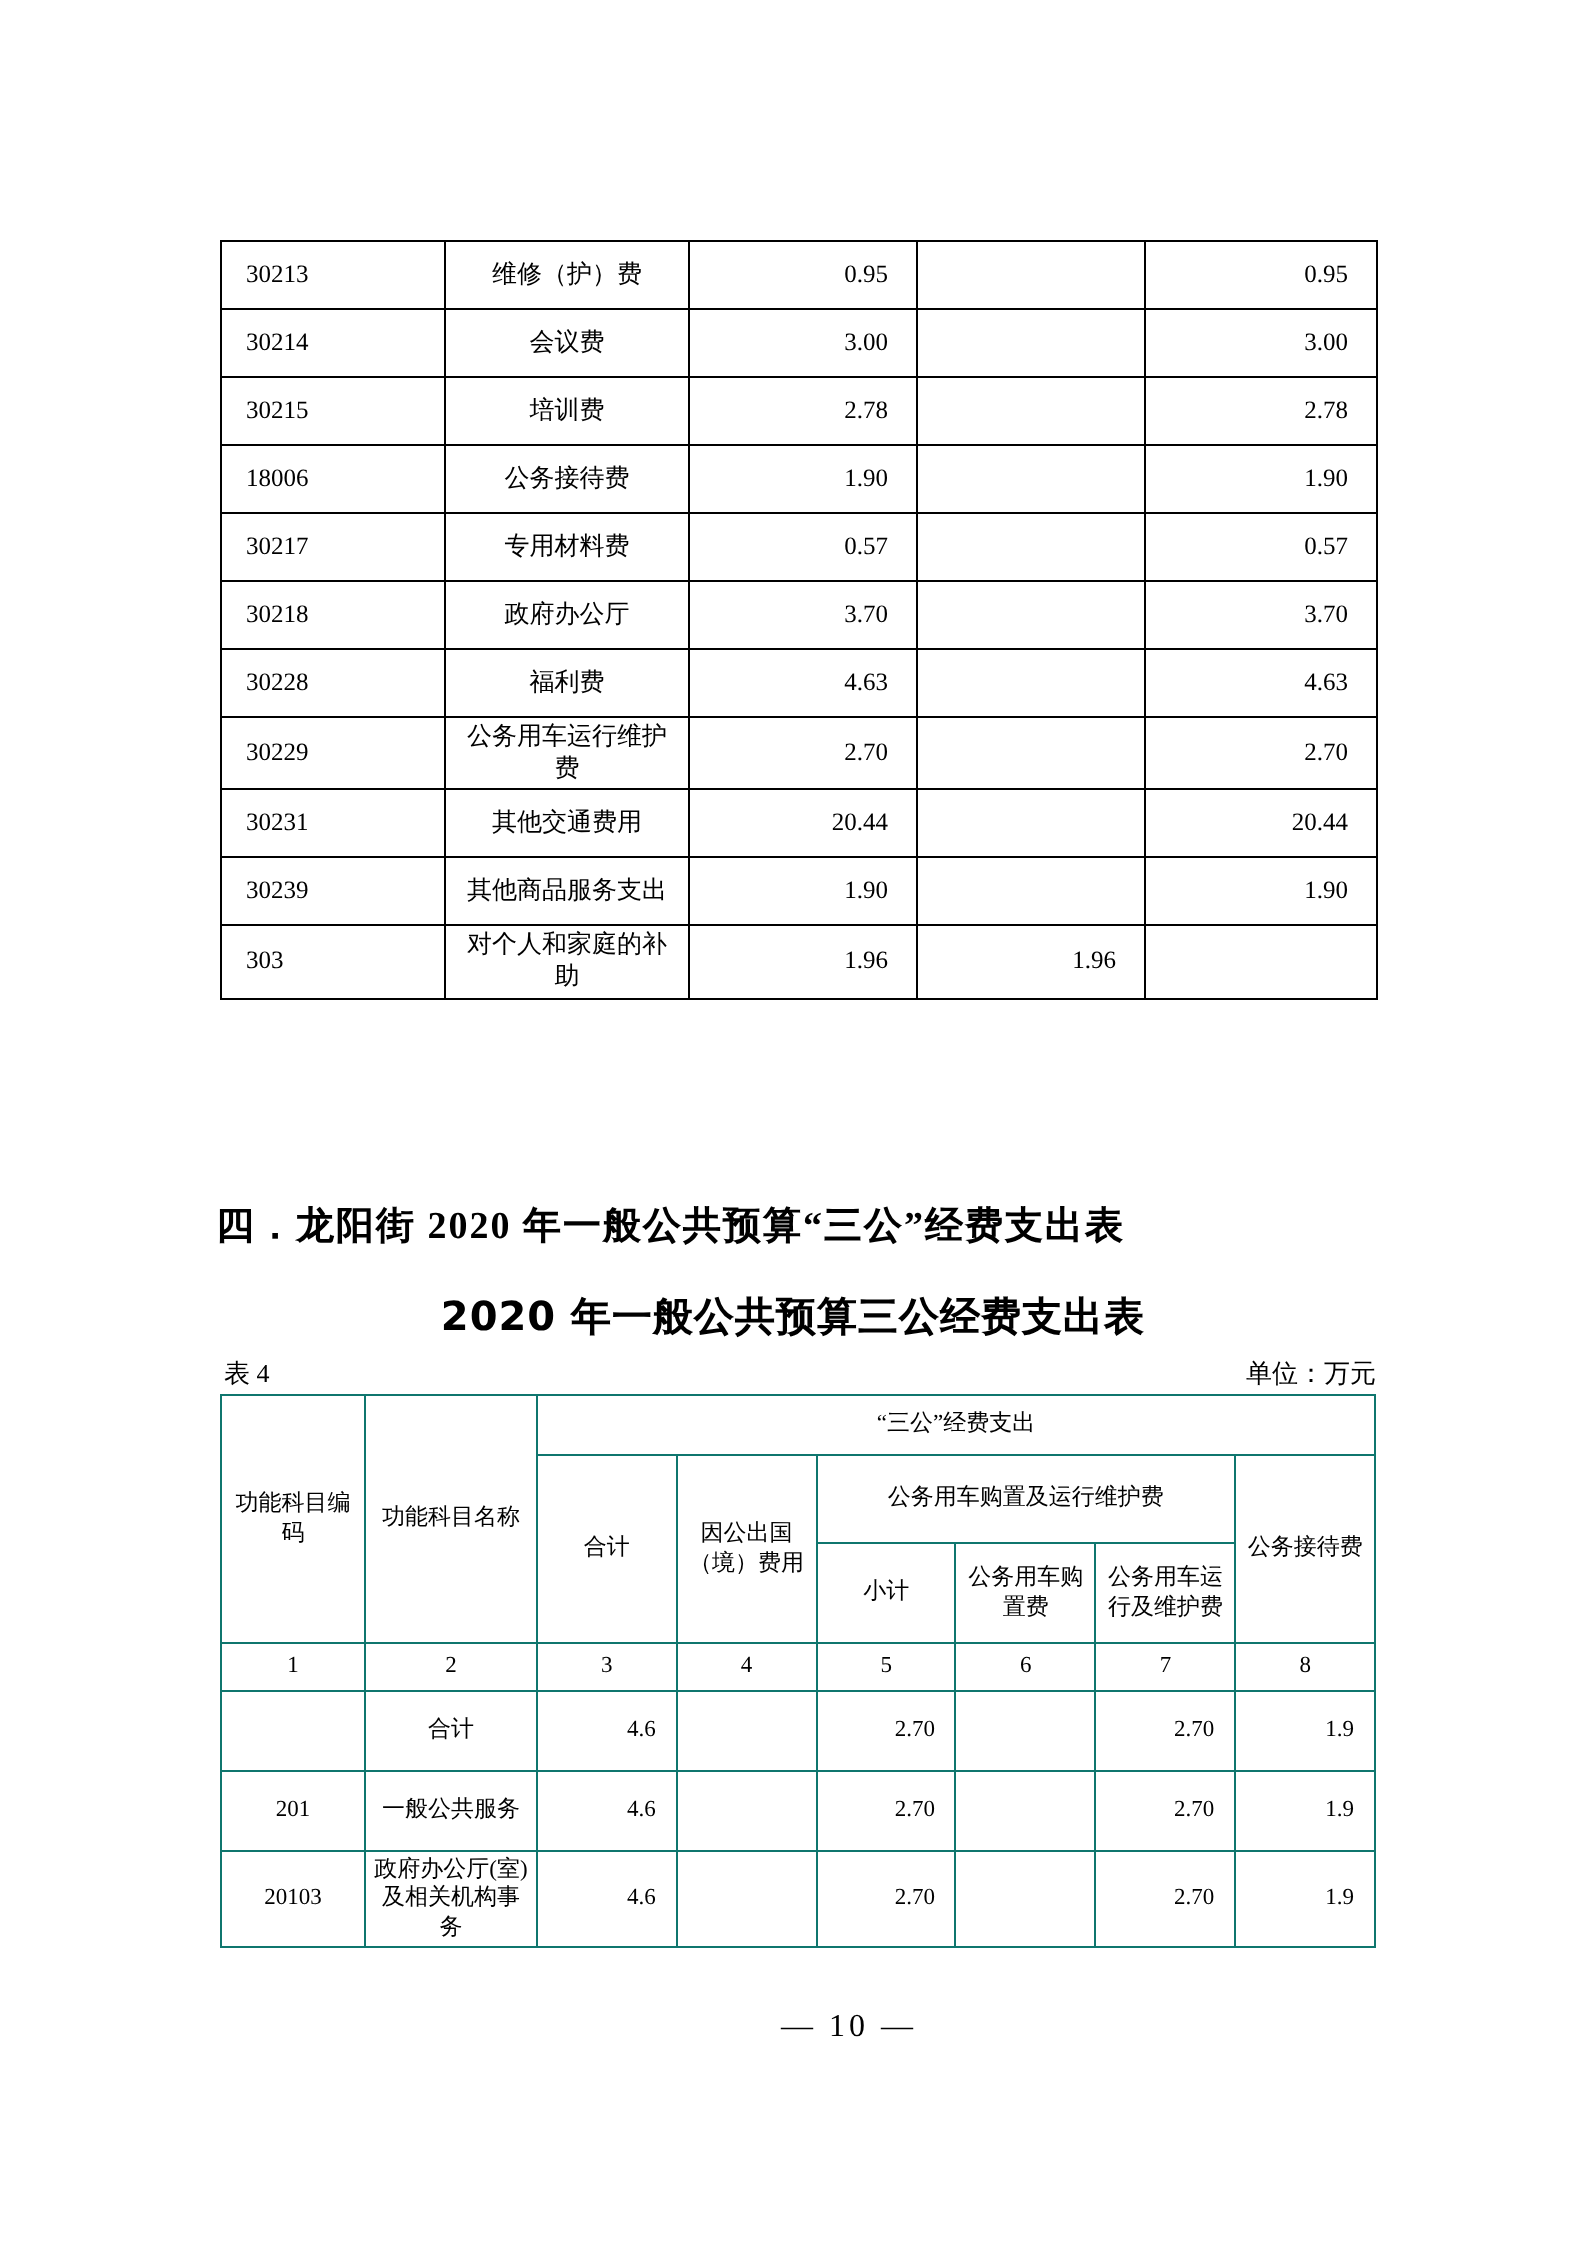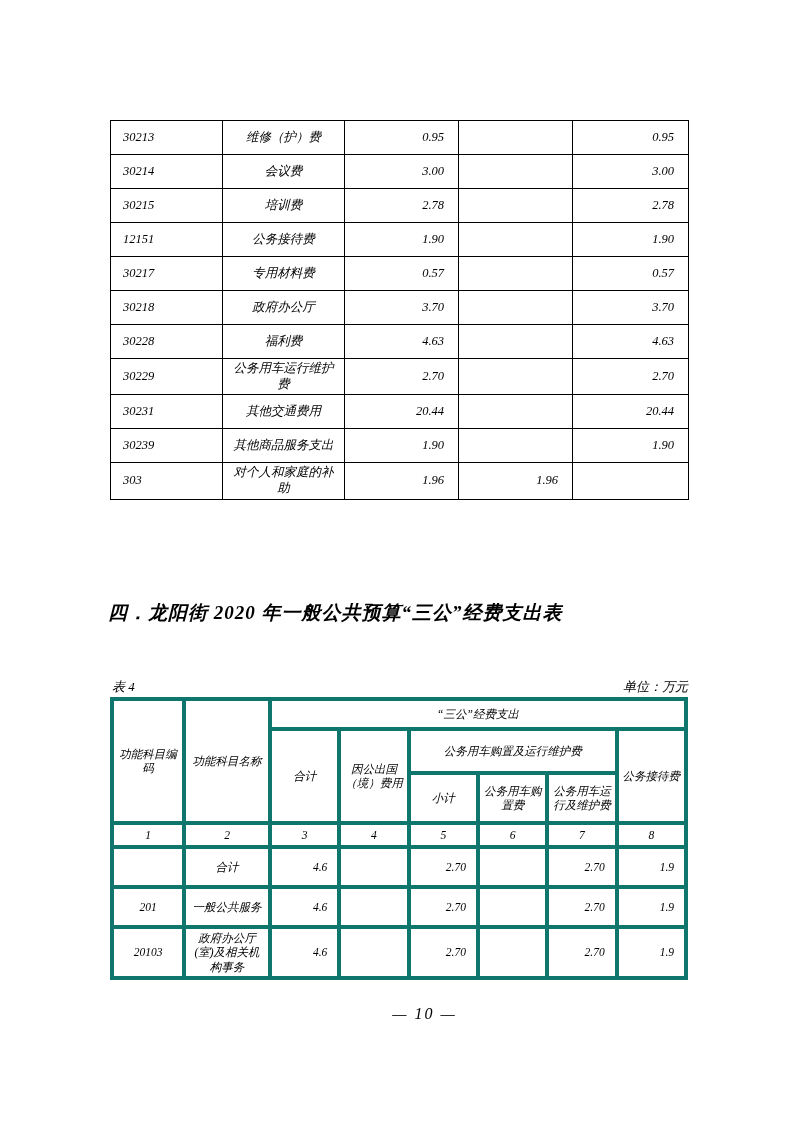--- a/index.html
+++ b/index.html
@@ -13,21 +13,20 @@
     font-family: "Liberation Serif", "DejaVu Serif", serif;
     color: #000000;
     position: relative;
     overflow: hidden;
   }
   .page {
     position: relative;
     width: 793px;
     height: 1122px;
     box-sizing: border-box;
-    font-style: italic;
   }
 
   
   .tbl-top {
     position: absolute;
     left: 110px;
     top: 120px;
     width: 578px;
     border-collapse: collapse;
     table-layout: fixed;
@@ -87,21 +86,21 @@
   
   .tbl-bottom {
     position: absolute;
     left: 110px;
     top: 697px;
     width: 578px;
     border-collapse: collapse;
     table-layout: fixed;
   }
   .tbl-bottom td, .tbl-bottom th {
-    border: 4px solid #0f766e;
+    border: 1px solid #0f766e;
     font-size: 11.5px;
     padding: 2px 3px;
     box-sizing: border-box;
     vertical-align: middle;
     text-align: center;
     font-weight: normal;
     line-height: 1.25;
   }
   .tbl-bottom .hdr-row1 { height: 30px; }
   .tbl-bottom .hdr-row2 { height: 44px; }
@@ -153,21 +152,21 @@
         <td class="col-v3">3.00</td>
       </tr>
       <tr>
         <td class="col-code">30215</td>
         <td class="col-name">培训费</td>
         <td class="col-v1">2.78</td>
         <td class="col-v2"></td>
         <td class="col-v3">2.78</td>
       </tr>
       <tr>
-        <td class="col-code">12151</td>
+        <td class="col-code">18006</td>
         <td class="col-name">公务接待费</td>
         <td class="col-v1">1.90</td>
         <td class="col-v2"></td>
         <td class="col-v3">1.90</td>
       </tr>
       <tr>
         <td class="col-code">30217</td>
         <td class="col-name">专用材料费</td>
         <td class="col-v1">0.57</td>
         <td class="col-v2"></td>
@@ -213,20 +212,21 @@
         <td class="col-name two-line">对个人和家庭的补助</td>
         <td class="col-v1">1.96</td>
         <td class="col-v2">1.96</td>
         <td class="col-v3"></td>
       </tr>
     </tbody>
   </table>
 
   <div class="section-heading">四．龙阳街 2020 年一般公共预算“三公”经费支出表</div>
 
+  <div class="table-title">2020 年一般公共预算三公经费支出表</div>
   <div class="meta-left">表 4</div>
   <div class="meta-right">单位：万元</div>
 
   <table class="tbl-bottom">
     <tbody>
       <tr class="hdr-row1">
         <td class="bc1" rowspan="3">功能科目编码</td>
         <td class="bc2" rowspan="3">功能科目名称</td>
         <td colspan="6">“三公”经费支出</td>
       </tr>

